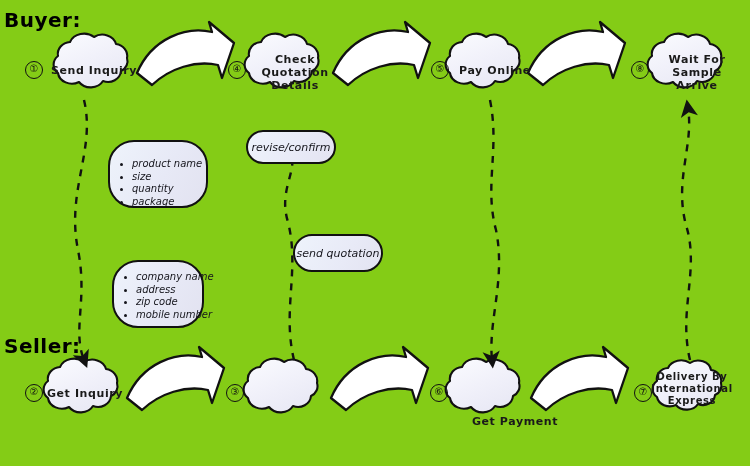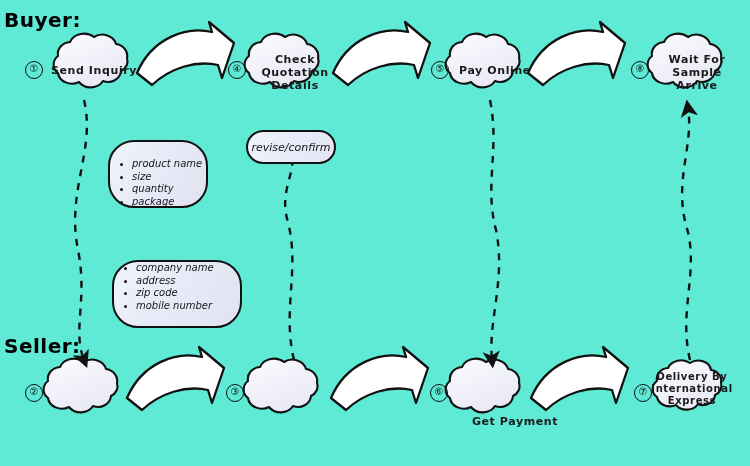--- a/index.html
+++ b/index.html
@@ -4,21 +4,21 @@
 <style>
   html, body {
     margin: 0;
     padding: 0;
     background: #ffffff;
   }
   #canvas {
     position: relative;
     width: 750px;
     height: 466px;
-    background: #5eead4;
+    background: #84cc16;
     overflow: hidden;
     font-family: "DejaVu Sans", sans-serif;
     text-decoration: underline;
   }
   svg.layer {
     position: absolute;
     left: 0;
     top: 0;
     width: 750px;
     height: 466px;
@@ -218,20 +218,21 @@
   <div class="lane-label" style="left:4px; top:8px;">Buyer:</div>
   <div class="lane-label" style="left:4px; top:334px;">Seller:</div>
 
   <div class="node-text" style="left:40px; top:64px; width:108px;">Send Inquiry</div>
   <div class="node-text" style="left:440px; top:64px; width:110px;">Pay Online</div>
   <div class="node-text" style="left:240px; top:53px; width:110px;">Check Quotation
 Details</div>
   <div class="node-text" style="left:642px; top:53px; width:110px;">Wait For Sample
 Arrive</div>
 
+  <div class="node-text" style="left:30px; top:387px; width:110px;">Get Inquiry</div>
   <div class="node-text" style="left:460px; top:387px; width:110px;margin-top:28px;">Get Payment</div>
   <div class="node-text" style="left:638px; top:371px; width:108px; font-size:10px; line-height:12px;">Delivery By
 International
 Express</div>
 
   <div class="step-num" style="left:25px; top:61px;">①</div>
   <div class="step-num" style="left:228px; top:61px;">④</div>
   <div class="step-num" style="left:431px; top:61px;">⑤</div>
   <div class="step-num" style="left:631px; top:61px;">⑧</div>
 
@@ -242,25 +243,26 @@
 
   <div class="anno" style="left:108px; top:140px; width:100px; height:68px; padding-top:16px;">
     <ul>
       <li>product name</li>
       <li>size</li>
       <li>quantity</li>
       <li>package</li>
     </ul>
   </div>
 
-  <div class="anno" style="left:112px; top:260px; width:130px; height:68px; padding-top:0;">
+  <div class="anno" style="left:112px; top:260px; width:92px; height:68px; padding-top:9px;">
     <ul>
       <li>company name</li>
       <li>address</li>
       <li>zip code</li>
       <li>mobile number</li>
     </ul>
   </div>
 
   <div class="pill" style="left:246px; top:105px; width:90px; height:34px;">revise/confirm</div>
 
+  <div class="pill" style="left:293px; top:209px; width:90px; height:38px;">send quotation</div>
 
 </div>
 
 </body></html>

